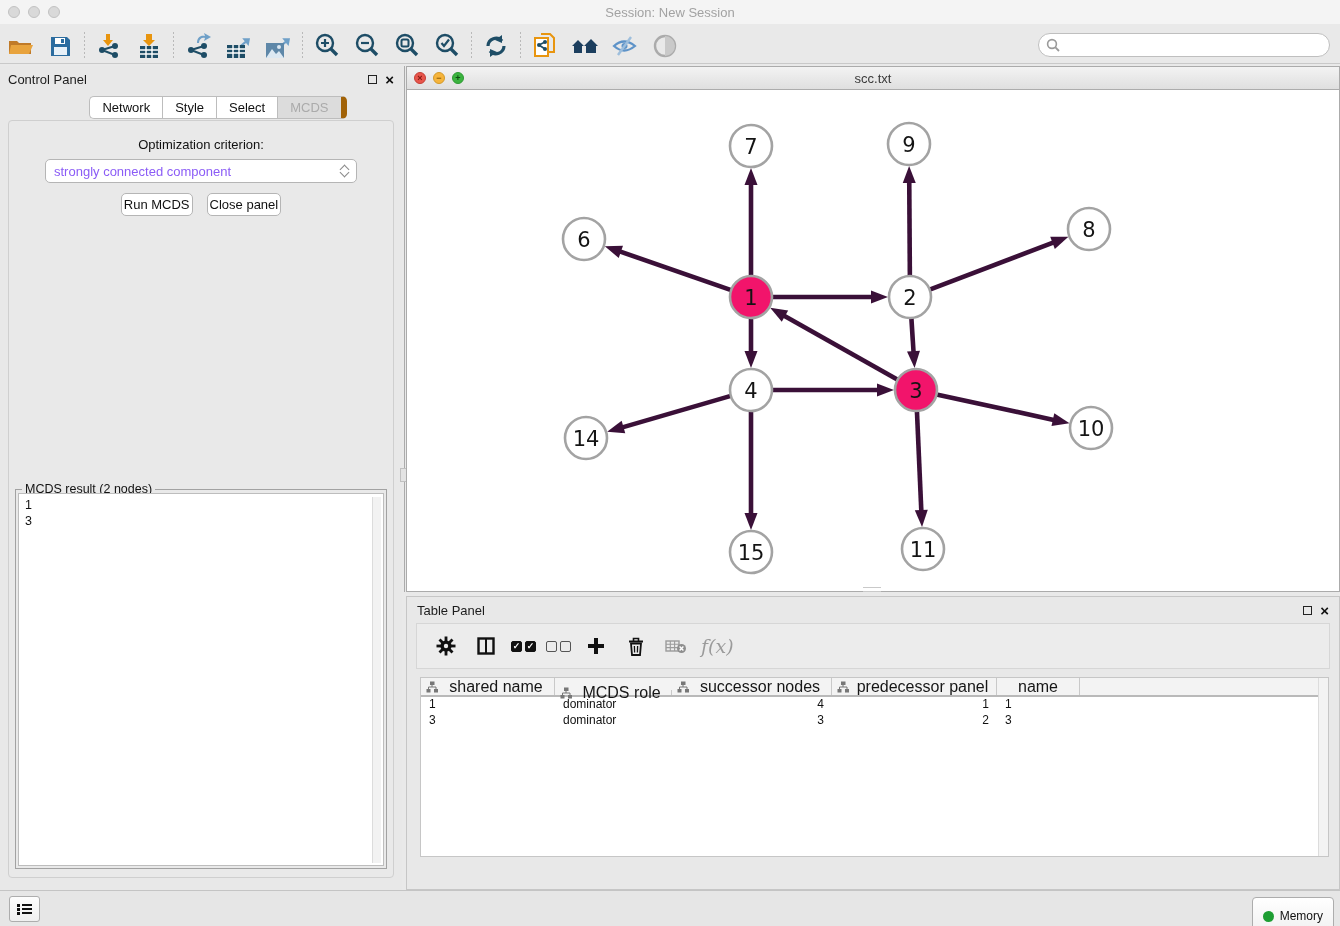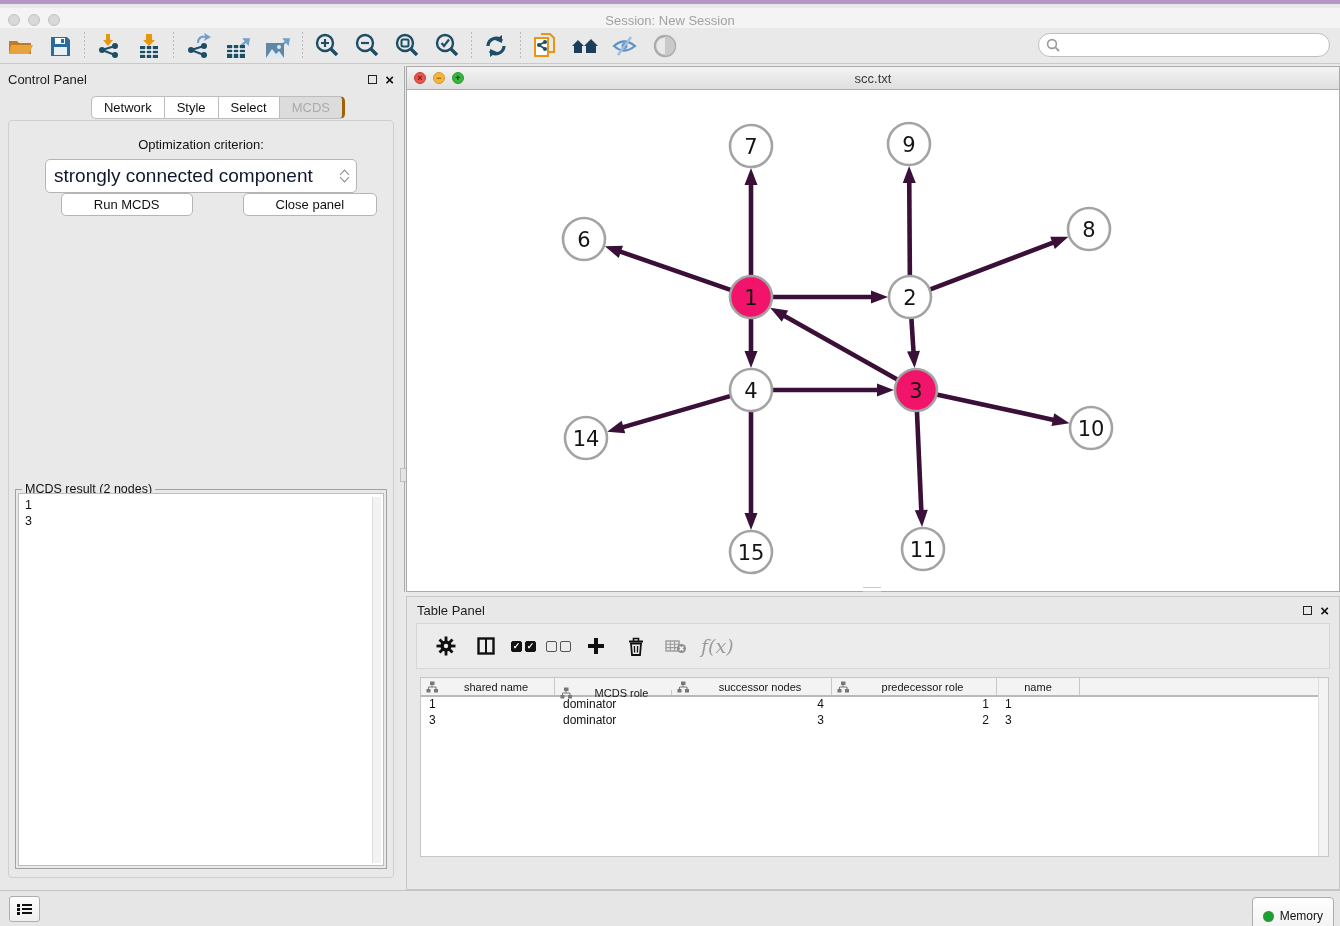--- a/index.html
+++ b/index.html
@@ -2,21 +2,21 @@
 <html><head>
 <meta charset="utf-8">
 <style>
   * { margin:0; padding:0; box-sizing:border-box; }
   html,body { width:1340px; height:926px; overflow:hidden;
     font-family:"Liberation Sans", sans-serif; background:#E9E9E9; }
   .abs { position:absolute; }
 
   
   #purple-strip { left:0; top:0; width:1340px; height:4px; background:#B795C6; }
-  #titlebar { left:0; top:8px; width:1340px; height:24px; background:#F4F4F4;
+  #titlebar { left:0; top:0; width:1340px; height:24px; background:#F4F4F4;
     display:flex; align-items:center; }
   .tl-dot { width:12px; height:12px; border-radius:50%; background:#D9D9D9;
     border:1px solid #C2C2C2; margin-left:8px; }
   #win-title { position:absolute; left:0; right:0; text-align:center;
     font-size:13px; color:#A2A2A2; }
   #toolbar { left:0; top:28px; width:1340px; height:36px; background:#E9E9E9;
     border-bottom:1px solid #C9C9C9; display:flex; align-items:center; }
   .tb-btn { width:40px; height:32px; display:flex; align-items:center;
     justify-content:center; }
   .tb-sep { width:1px; height:28px; margin:0 4px;
@@ -32,39 +32,39 @@
   #control-panel { left:0; top:66px; width:402px; height:824px; background:#E8E8E8; }
   .panel-head { height:26px; display:flex; align-items:center; padding:0 8px; }
   .panel-title { font-size:13px; color:#1c1c1c; }
   .panel-head-icons { margin-left:auto; display:flex; align-items:center; gap:8px; }
   .float-ico { width:9px; height:9px; border:1.6px solid #222; }
   .close-ico { font-size:15px; font-weight:bold; color:#111; line-height:1; }
   .tab-row { display:flex; justify-content:center; }
   .tab { font-size:13px; padding:3px 12px; background:#fff;
     border:1px solid #BDBDBD; border-right:none; color:#111; }
   .tab:first-child { border-radius:5px 0 0 5px; }
-  .tab:last-child { border-radius:0 5px 5px 0; border-right:3px solid #a16207; }
+  .tab:last-child { border-radius:0 5px 5px 0; border-right:6px solid #a16207; }
   .tab.active { background:#DCDCDC; color:#ABABAB; }
   #cp-tabs { position:absolute; left:0; right:0; top:30px;padding-left:34px; }
   #cp-pane { position:absolute; left:8px; right:8px; top:54px; bottom:12px;
     border:1px solid #CFCFCF; border-radius:4px; background:#E9E9E9; }
   #opt-label { position:absolute; top:16px; left:0; right:0; text-align:center;
     font-size:13px; color:#111; }
-  #criterion-select { position:absolute; left:36px; right:36px; top:38px; height:34px;
+  #criterion-select { position:absolute; left:36px; right:36px; top:38px; height:24px;
     background:#fff; border:1px solid #B5B5B5; border-radius:5px; display:flex;
-    align-items:center; font-size:19px; color:#0f172a; padding:0 8px; }
+    align-items:center; font-size:13px; color:#8b5cf6; padding:0 8px; }
   .stepper { margin-left:auto; display:flex; flex-direction:column; gap:2px; }
   .chev { width:7px; height:7px; border:solid #8A8A8A; border-width:0 1.7px 1.7px 0; }
   .chev.up { transform:rotate(-135deg); margin-bottom:-3px; }
   .chev.down { transform:rotate(45deg); margin-top:-3px; }
   #cp-buttons { position:absolute; top:72px; left:0; right:0; display:flex;
     justify-content:center; gap:14px; }
   .std-btn { background:#fff; border:1px solid #B5B5B5; border-radius:5px;
-    font-size:13px; color:#111; padding:3px 32px;
-    font-family:"Liberation Sans", sans-serif;margin-left:36px; }
+    font-size:13px; color:#111; padding:3px 2px;
+    font-family:"Liberation Sans", sans-serif; }
   #result-group { position:absolute; left:6px; right:6px; top:368px; bottom:8px;
     border:1px solid #A2A2A2;text-decoration:underline; }
   #result-legend { position:absolute; top:-8px; left:6px; background:#E9E9E9;
     padding:0 3px; font-size:12.5px; color:#111; }
   #result-text { position:absolute; left:2px; right:2px; top:3px; bottom:2px;
     background:#fff; border:1px solid #BDBDBD; font-size:12.5px; color:#111;
     line-height:16px; padding:3px 6px; }
   #result-scroll { position:absolute; right:2px; top:3px; bottom:2px; width:9px;
     background:#F2F2F2; border-left:1px solid #DCDCDC; }
 
@@ -103,21 +103,21 @@
   .cb { width:11px; height:11px; border:1.6px solid #111; border-radius:2px;
     font-size:9px; font-weight:bold; display:flex; align-items:center;
     justify-content:center; }
   .cb.checked { background:#111; color:#fff; }
   .fx-label { font-family:"DejaVu Serif", serif; font-style:italic; font-size:19px;
     color:#9B9B9B; }
   #tp-table { position:absolute; left:13px; right:10px; top:80px; bottom:32px;
     background:#fff; border:1px solid #C6C6C6; }
   #tp-head { display:flex; height:19px; background:#F3F3F3;
     border-bottom:2px solid #B9B9B9; }
-  .th { display:flex; align-items:center; font-size:11px; color:#161616;
+  .th { display:flex; align-items:center; font-size:16px; color:#161616;
     border-right:1px solid #C9C9C9; position:relative; }
   .th .th-label { flex:1; text-align:center; padding:0 4px; }
   .th .tree-ico { margin-left:5px; }
   .th.filler { flex:1; border-right:none; }
   .tr { display:flex; height:16px; font-size:12px; color:#111; }
   .td { padding:0 8px; overflow:hidden; white-space:nowrap; }
   .al { text-align:left; } .ar { text-align:right; }
   #tp-vscroll { position:absolute; right:0; top:0; bottom:0; width:10px;
     background:#F3F3F3; border-left:1px solid #DCDCDC; }
   #tp-tabs { position:absolute; left:0; right:0; bottom:4px; }
@@ -479,21 +479,21 @@
         </svg>
         <span class="th-label">successor nodes</span>
       </div>
       <div class="th" style="width:165px;">
         <svg class="tree-ico" width="12" height="12">
           <rect x="4" y="0.5" width="4.5" height="3.5" fill="#777"></rect>
           <rect x="0.5" y="8" width="4" height="3.5" fill="#777"></rect>
           <rect x="8" y="8" width="4" height="3.5" fill="#777"></rect>
           <path d="M6 4 L6 6 M2.5 8 L2.5 6 L10 6 L10 8" fill="none" stroke="#777" stroke-width="1"></path>
         </svg>
-        <span class="th-label">predecessor role</span>
+        <span class="th-label">predecessor panel</span>
       </div>
       <div class="th" style="width:83px;">
         <span class="th-label">name</span>
       </div>
       <div class="th filler"></div>
     </div>
     <div class="tr">
       <div class="td al" style="width:134px;">1</div>
       <div class="td al" style="width:117px;">dominator</div>
       <div class="td ar" style="width:160px;">4</div>

